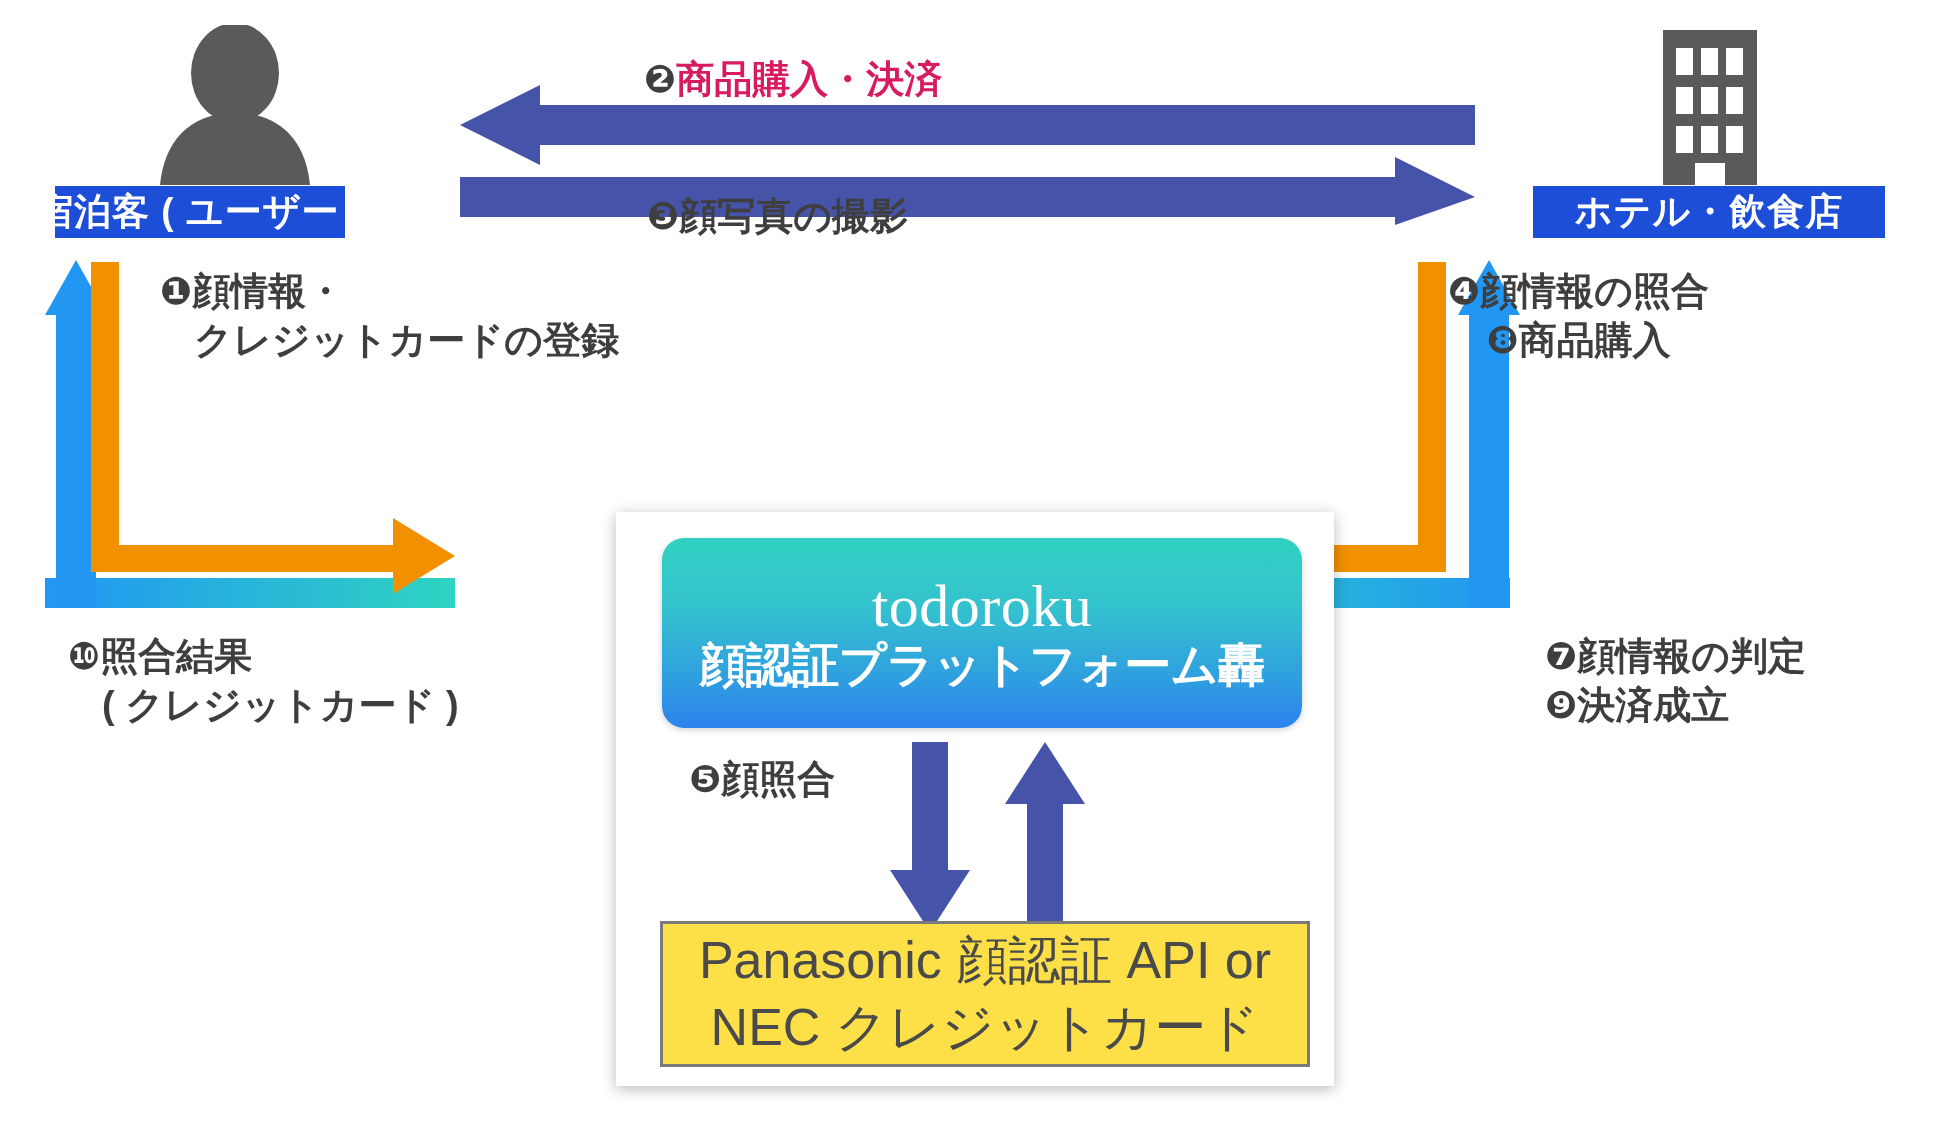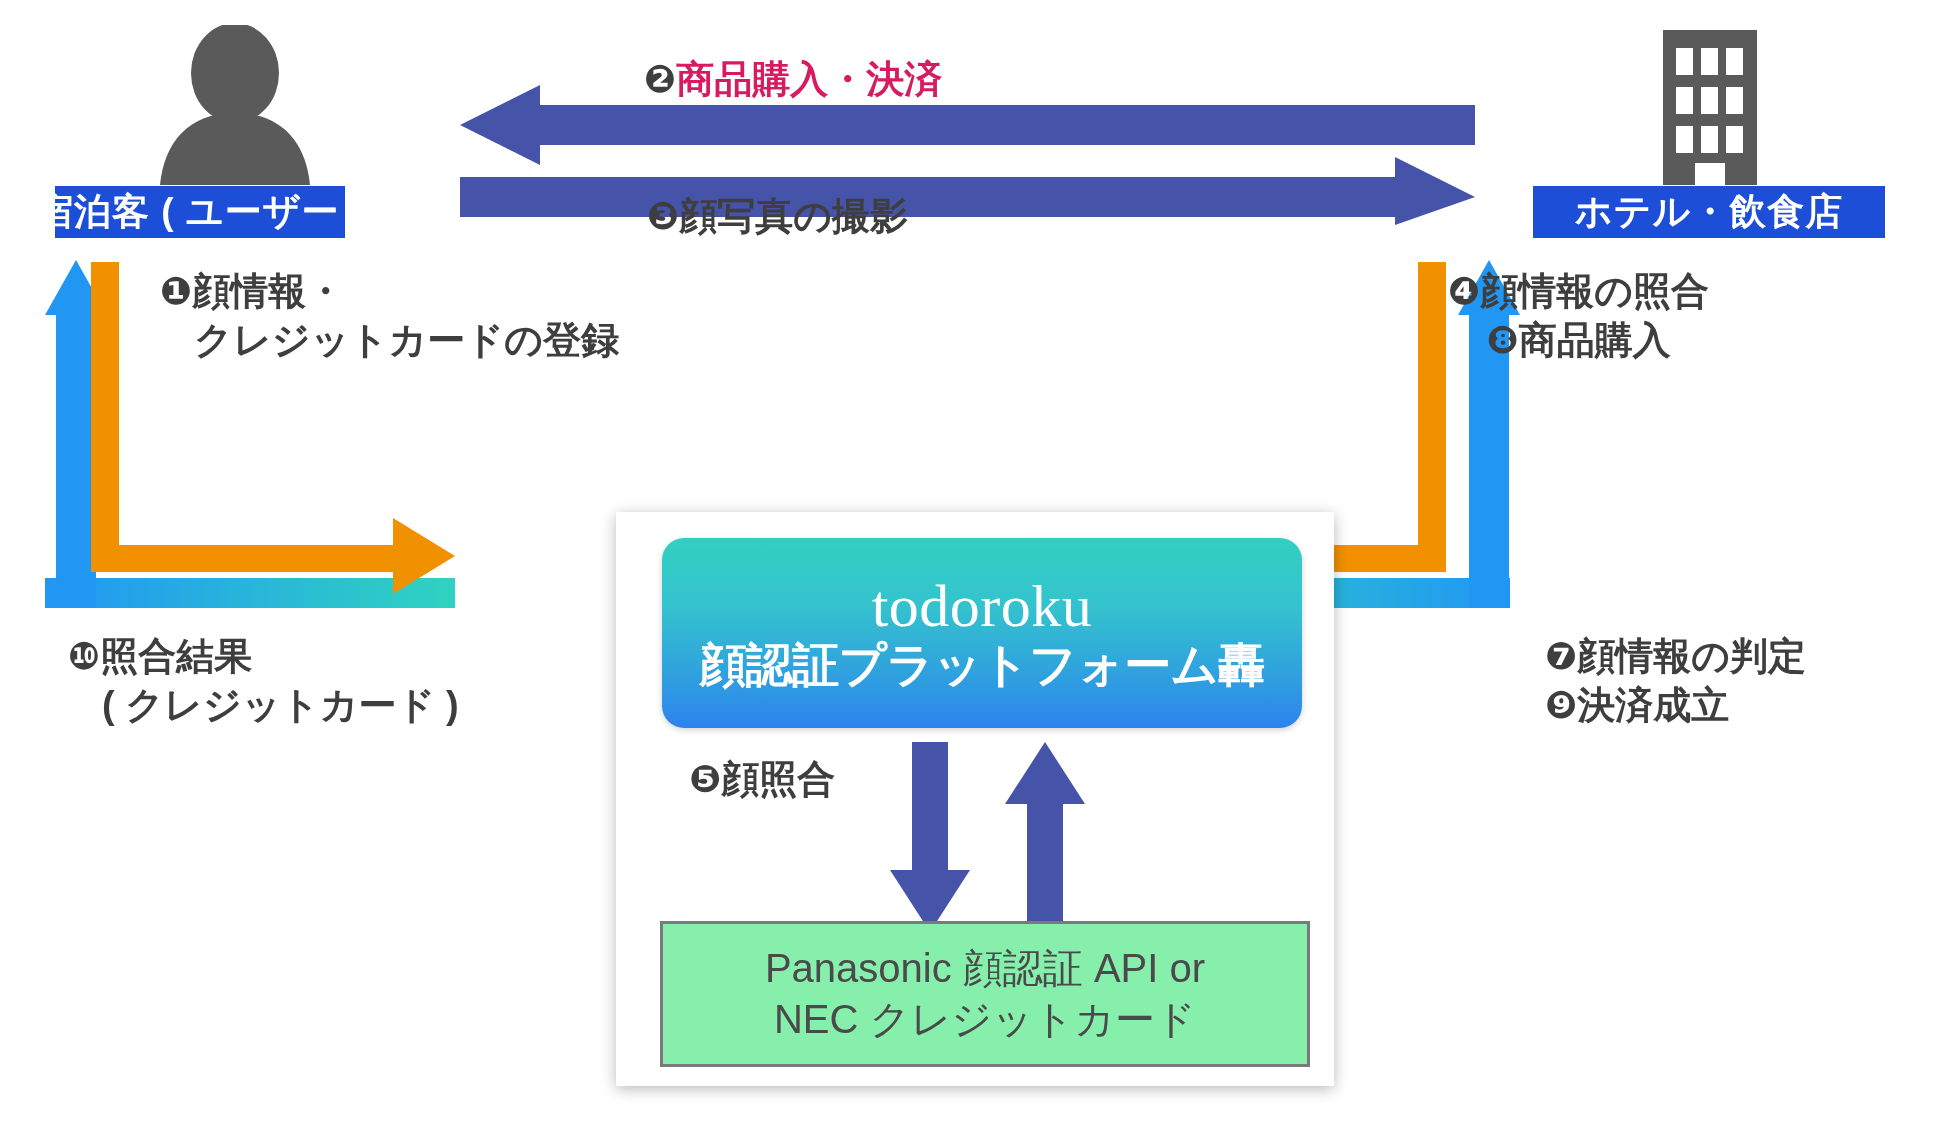--- a/index.html
+++ b/index.html
@@ -52,24 +52,24 @@
     color:#ffffff;
     box-shadow:0 2px 6px rgba(0,0,0,.18);
     font-family:Liberation Serif, serif;
   }
   .todoroku-title{font-size:60px;font-weight:400;line-height:1.05;letter-spacing:.5px;}
   .todoroku-sub{font-size:47px;font-weight:700;line-height:1.1;margin-top:2px;letter-spacing:-.5px;}
 
   .engine-box{
     position:absolute;
     border:3px solid #7a7a7a;
-    background:#86efac;
+    background:#fde047;
     display:flex;flex-direction:column;align-items:center;justify-content:center;
     color:#4a4a4a;
-    font-size:40px;line-height:1.28;
+    font-size:52px;line-height:1.28;
     white-space:nowrap;
   }
 </style>
 </head>
 <body>
 
 <div class="stage">
 
   <svg class="person-icon" style="left:140px;top:25px;" width="190" height="160" viewBox="0 0 190 160">
     <ellipse cx="95" cy="48" rx="44" ry="50" fill="#5A5A5A"></ellipse>

